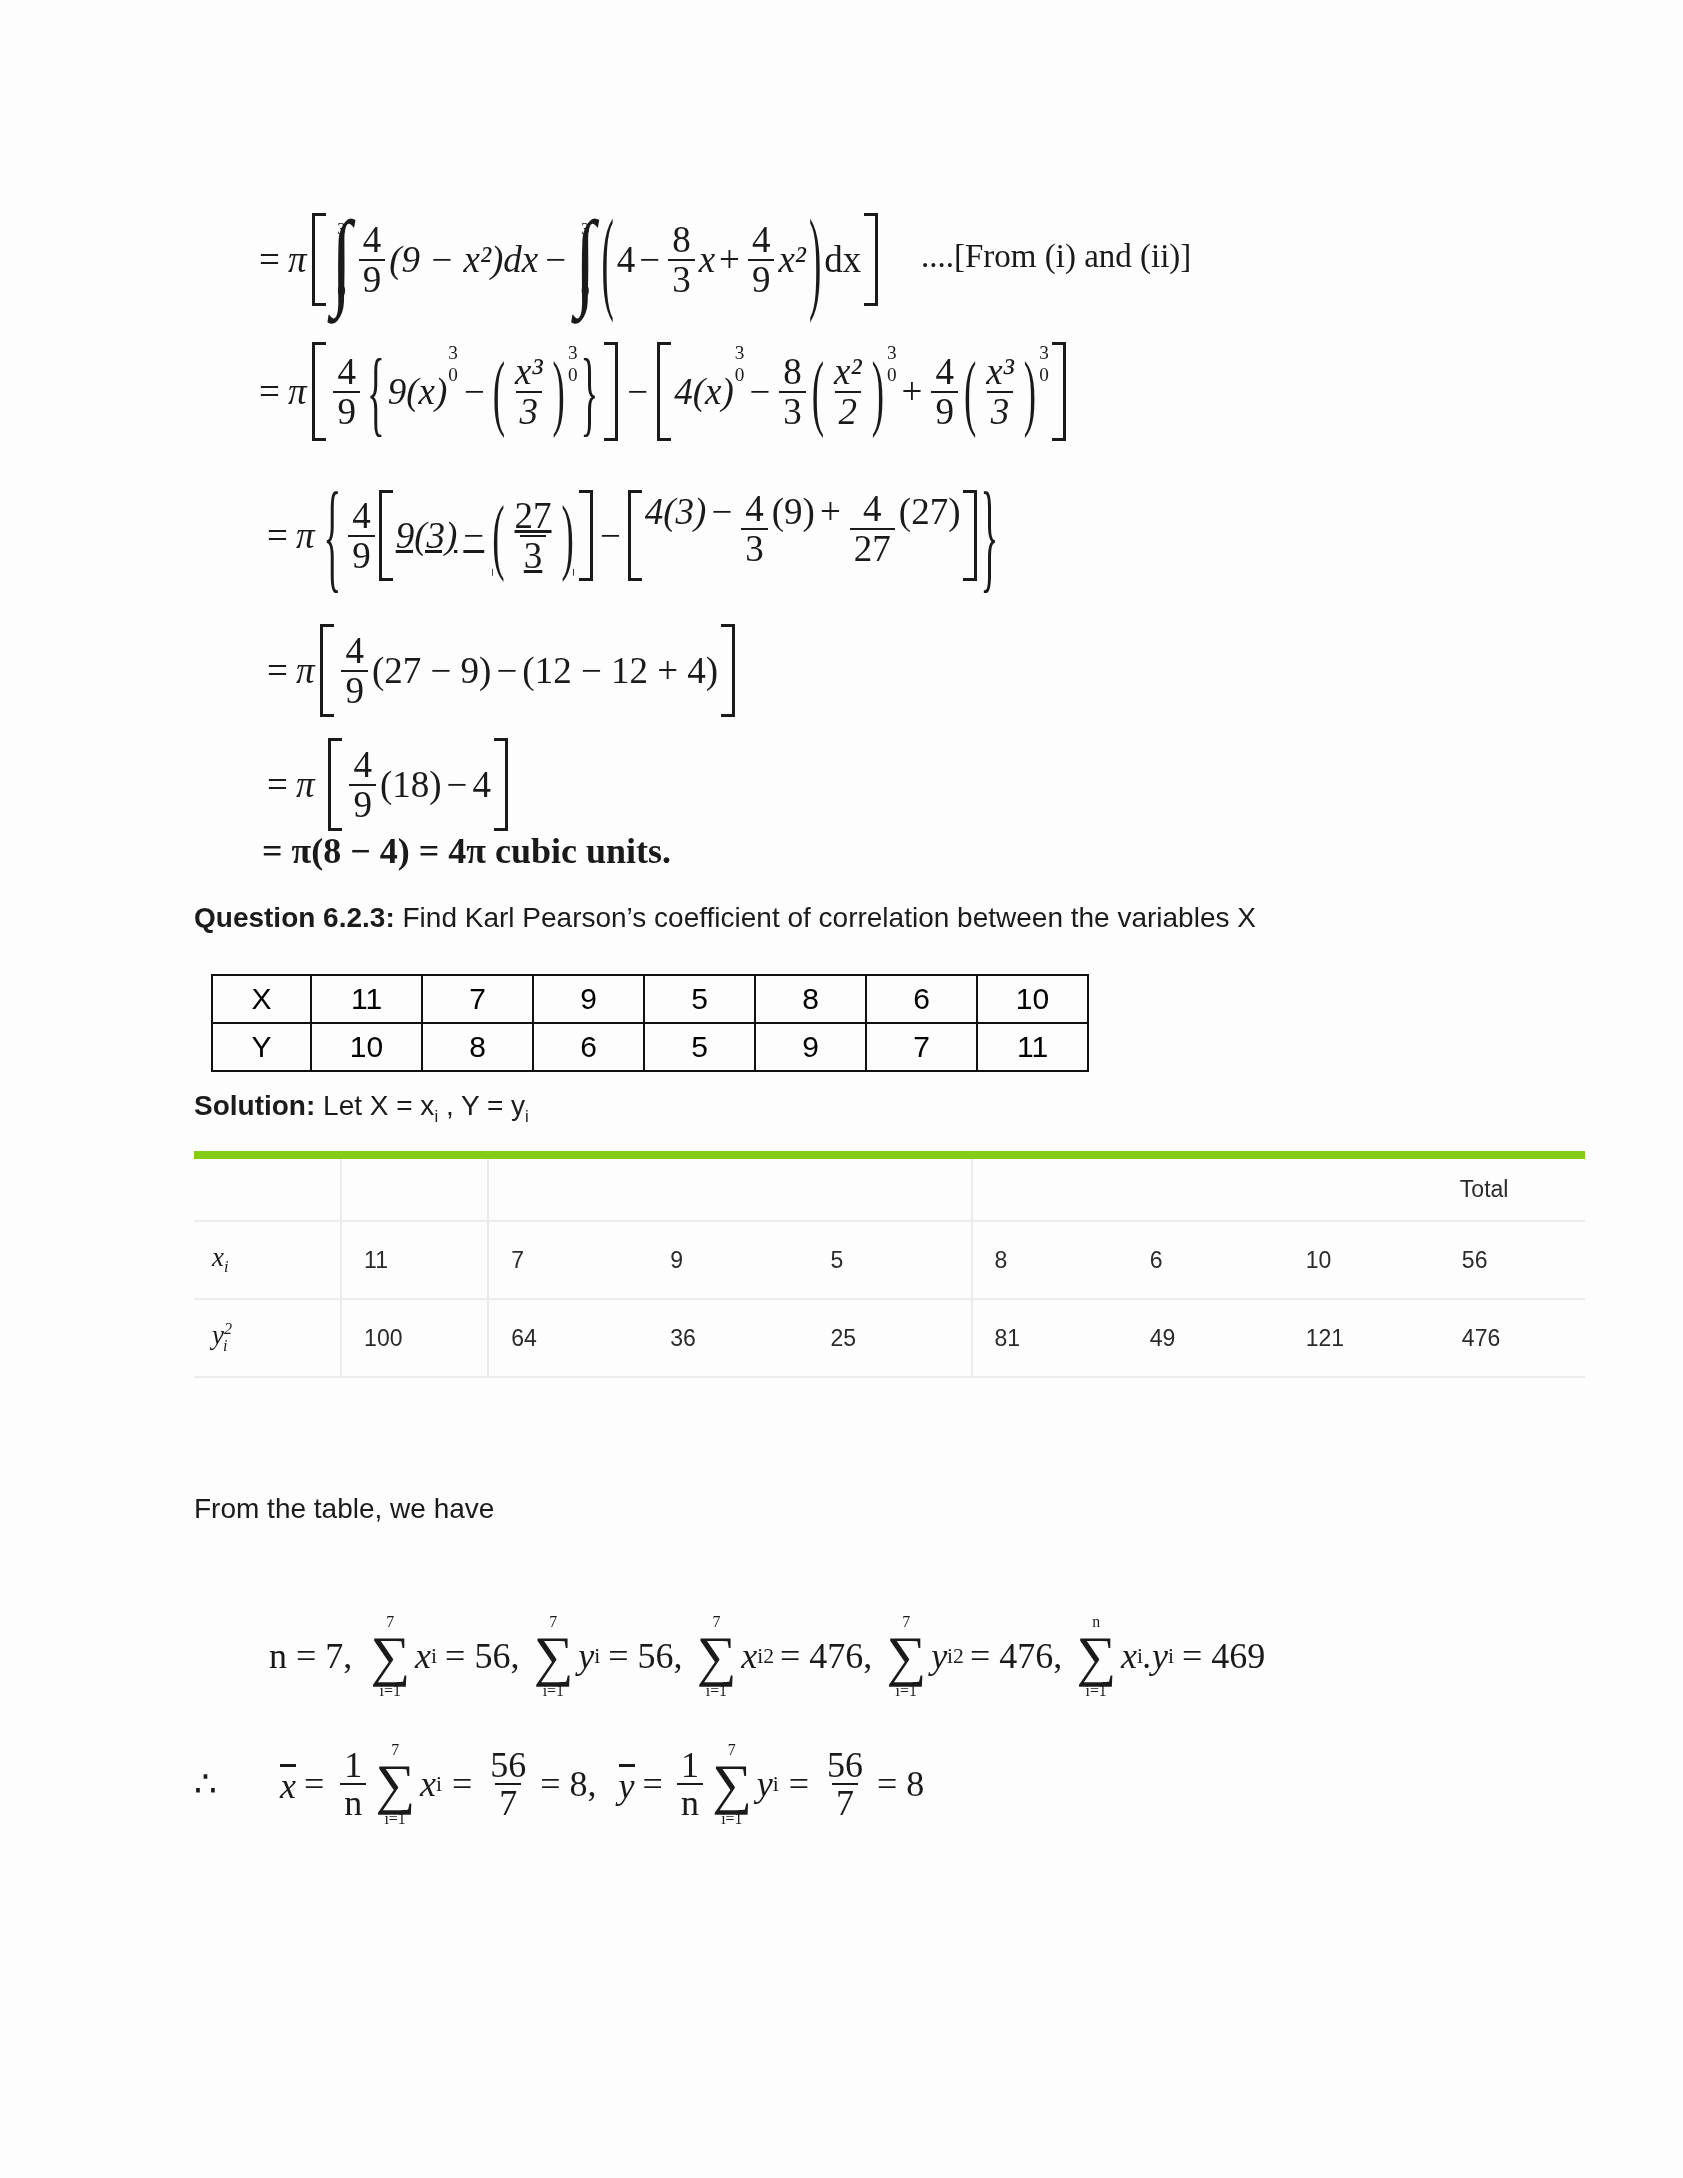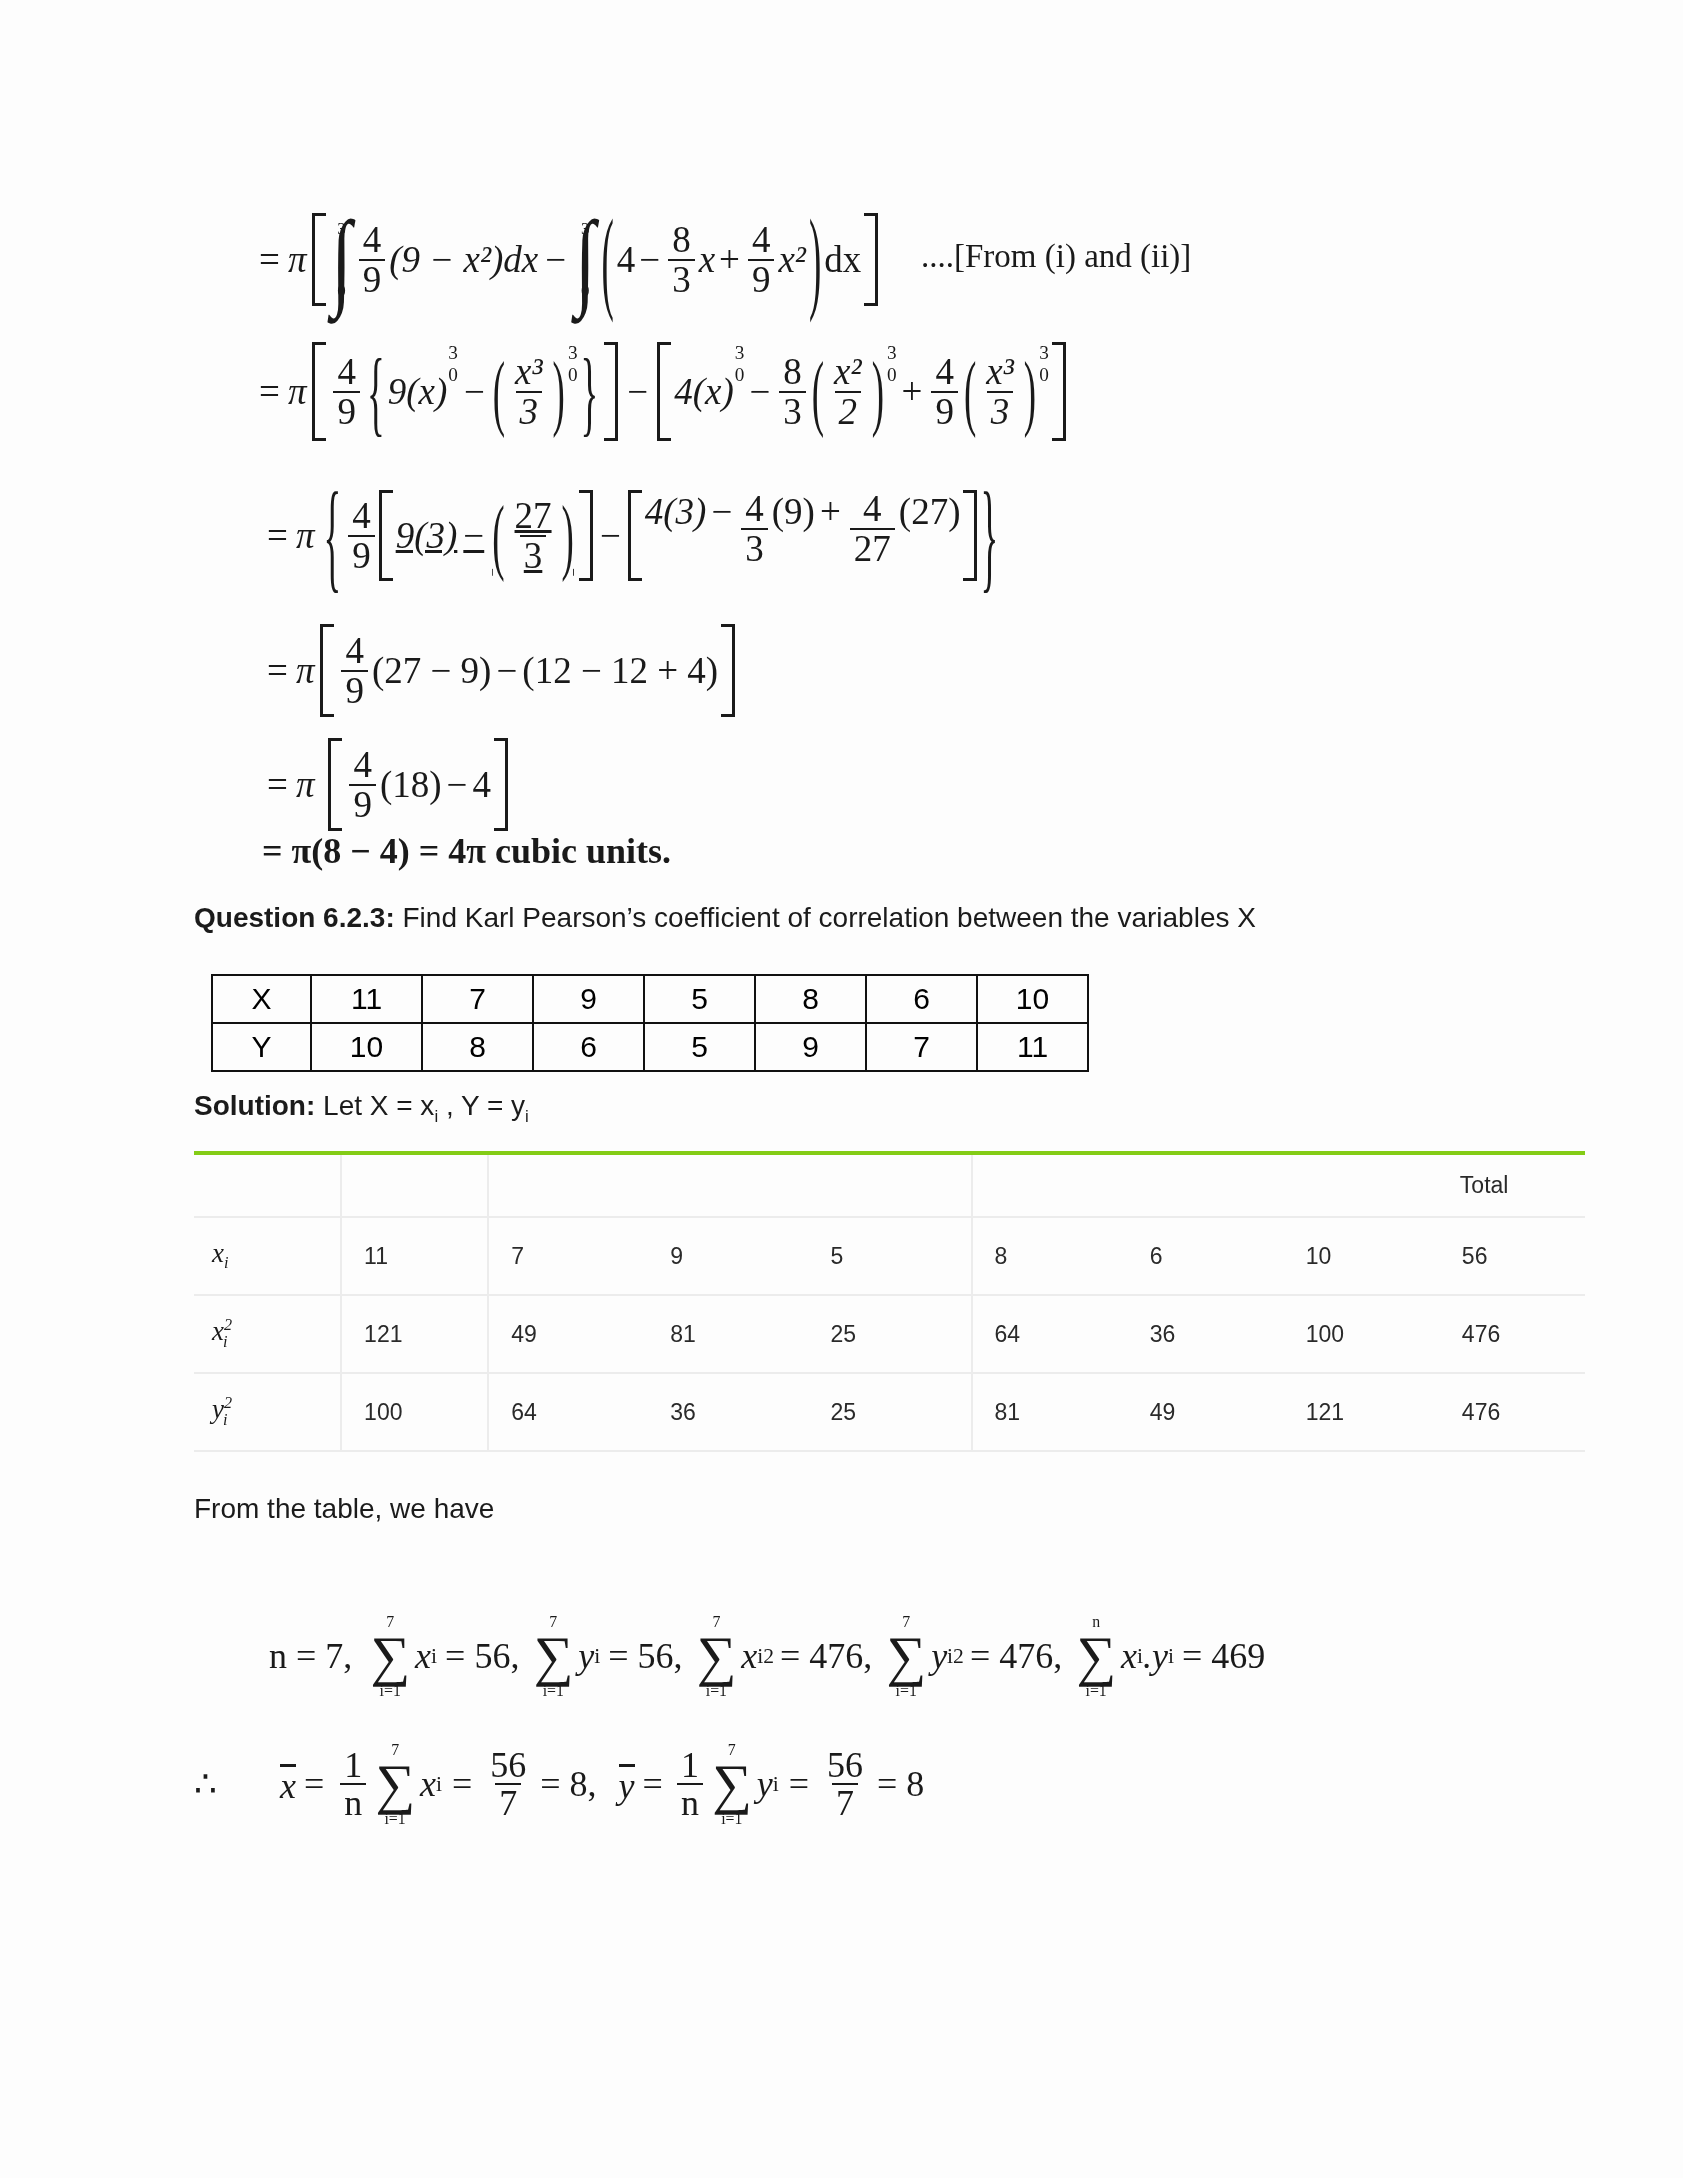--- a/index.html
+++ b/index.html
@@ -150,21 +150,21 @@
   table.calc {
     border-collapse: collapse;
     font-family: "Liberation Sans", sans-serif;
     font-size: 23px;
     color: #2a2a2a;
     width: 1391px;
     table-layout: fixed;
   }
   table.calc tr.head td {
     height: 61px;
-    border-top: 4px solid #84cc16;
+    border-top: 8px solid #84cc16;
     vertical-align: middle;
   }
   table.calc td {
     height: 76px;
     padding: 0 0 0 22px;
     border-top: 2px solid #ececec;
     vertical-align: middle;
   }
   table.calc tr:last-child td { border-bottom: 2px solid #ececec; }
   table.calc td.sep { border-right: 2px solid #ececec; }
@@ -461,33 +461,20 @@
       <td>7</td>
       <td>9</td>
       <td class="sep">5</td>
       <td>8</td>
       <td>6</td>
       <td>10</td>
       <td>56</td>
     </tr>
 
 
-    <tr>
-      <td class="lblcell sep">
-        <span>x</span><sup class="sp">2</sup><sub class="sb" style="margin-left:-9px;">i</sub>
-      </td>
-      <td class="sep">121</td>
-      <td>49</td>
-      <td>81</td>
-      <td class="sep">25</td>
-      <td>64</td>
-      <td>36</td>
-      <td>100</td>
-      <td>476</td>
-    </tr>
 
     <tr>
       <td class="lblcell sep">
         <span>y</span><sup class="sp">2</sup><sub class="sb" style="margin-left:-9px;">i</sub>
       </td>
       <td class="sep">100</td>
       <td>64</td>
       <td>36</td>
       <td class="sep">25</td>
       <td>81</td>

